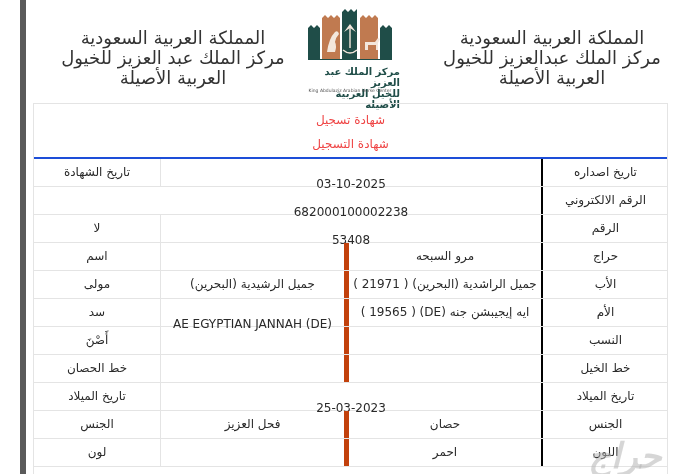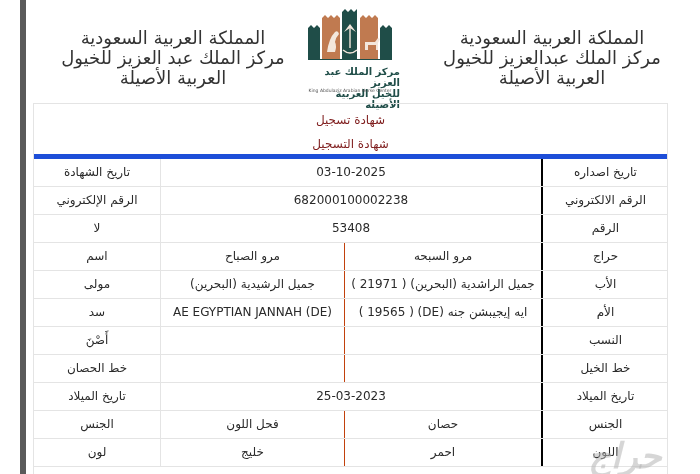--- a/index.html
+++ b/index.html
@@ -8,29 +8,29 @@
     .left-bar { position: absolute; left: 20px; top: 0; width: 6px; height: 474px; background: #5a5a5a; }
     .hdr-text { position: absolute; top: 28px; font-size: 18px; line-height: 20px; text-align: center; color: #333; direction: rtl; }
     .hdr-left { left: 58px; width: 230px; }
     .hdr-right { left: 432px; width: 240px; }
     .logo { position: absolute; left: 300px; top: 6px; width: 100px; height: 94px; }
     .logo-ar { position: absolute; left: 0; top: 60px; width: 100px; font-size: 10px; line-height: 11px; color: #1f4d48; text-align: right; direction: rtl; font-weight: bold; }
     .logo-en { position: absolute; left: 0; top: 82px; width: 100px; font-size: 4.5px; color: #555; text-align: center; }
     .logo-rule { position: absolute; left: 12px; top: 53px; width: 76px; height: 1px; background: #1f4d48; }
 
     .cert { position: absolute; left: 33px; top: 103px; width: 635px; border-top: 1px solid #e4e4e4; border-left: 1px solid #e4e4e4; border-right: 1px solid #e4e4e4; }
-    .cert-head { height: 55px; border-bottom: 5px solid #1d4ed8; text-align: center; direction: rtl; color: #7f1d1d; font-size: 12px; line-height: 24px; padding-top: 4px; }
+    .cert-head { height: 55px; border-bottom: 2px solid #1d4ed8; text-align: center; direction: rtl; color: #ef4444; font-size: 12px; line-height: 24px; padding-top: 4px; }
     .row { position: relative; height: 28px; border-bottom: 1px solid #e4e4e4; font-size: 12px; direction: ltr; }
     .cell { position: absolute; top: 0; height: 27px; line-height: 27px; text-align: center; white-space: nowrap; overflow: hidden; }
     .c-right { left: 507px; width: 127px; border-left: 2px solid #000000; direction: rtl; }
     .c-left { left: 0; width: 127px; border-right: 1px solid #e4e4e4; direction: rtl; }
     .c-mid { left: 127px; width: 380px; }
-    .c-mid-r { left: 310px; width: 197px; border-left: 1px solid #c2410c; direction: rtl; }
+    .c-mid-r { left: 310px; width: 197px; border-left: 5px solid #c2410c; direction: rtl; }
     .c-mid-l { left: 127px; width: 183px; direction: rtl; }
-    .ltr { direction: ltr; }
+    .ltr { direction: ltr; margin-top: 12px; }
     .watermark { position: absolute; left: 560px; top: 436px; width: 130px; height: 30px; color: rgba(180,180,180,0.55); font-size: 35px; font-weight: bold; font-style: italic; direction: rtl; text-align: center; letter-spacing: -2px; }
   </style>
 </head>
 <body>
 
 <div class="left-bar"></div>
 
 <div class="hdr-text hdr-left">
   <div>المملكة العربية السعودية</div>
   <div>مركز الملك عبد العزيز للخيول العربية الأصيلة</div>
@@ -73,34 +73,32 @@
     <div>شهادة التسجيل</div>
   </div>
 
   <div class="row">
     <div class="cell c-left">تاريخ الشهادة</div>
     <div class="cell c-mid ltr">03-10-2025</div>
     <div class="cell c-right">تاريخ اصداره</div>
   </div>
 
   <div class="row">
-    <div class="cell c-left">الرقم الإلكتروني</div>
     <div class="cell c-mid ltr">682000100002238</div>
     <div class="cell c-right">الرقم الالكتروني</div>
   </div>
 
   <div class="row">
     <div class="cell c-left">لا</div>
     <div class="cell c-mid ltr">53408</div>
     <div class="cell c-right">الرقم</div>
   </div>
 
   <div class="row">
     <div class="cell c-left">اسم</div>
-    <div class="cell c-mid-l">مرو الصباح</div>
     <div class="cell c-mid-r">مرو السبحه</div>
     <div class="cell c-right">حراج</div>
   </div>
 
   <div class="row">
     <div class="cell c-left">مولى</div>
     <div class="cell c-mid-l">جميل الرشيدية (البحرين)</div>
     <div class="cell c-mid-r">جميل الراشدية (البحرين) ( 21971 )</div>
     <div class="cell c-right">الأب</div>
   </div>
@@ -127,27 +125,26 @@
   </div>
 
   <div class="row">
     <div class="cell c-left">تاريخ الميلاد</div>
     <div class="cell c-mid ltr">25-03-2023</div>
     <div class="cell c-right">تاريخ الميلاد</div>
   </div>
 
   <div class="row">
     <div class="cell c-left">الجنس</div>
-    <div class="cell c-mid-l">فحل اللون</div>
+    <div class="cell c-mid-l">فحل العزيز</div>
     <div class="cell c-mid-r">حصان</div>
     <div class="cell c-right">الجنس</div>
   </div>
 
   <div class="row">
     <div class="cell c-left">لون</div>
-    <div class="cell c-mid-l">خليج</div>
     <div class="cell c-mid-r">احمر</div>
     <div class="cell c-right">اللون</div>
   </div>
   <div class="row"></div>
 </div>
 
 <div class="watermark">حراج</div>
 
 </body></html>

